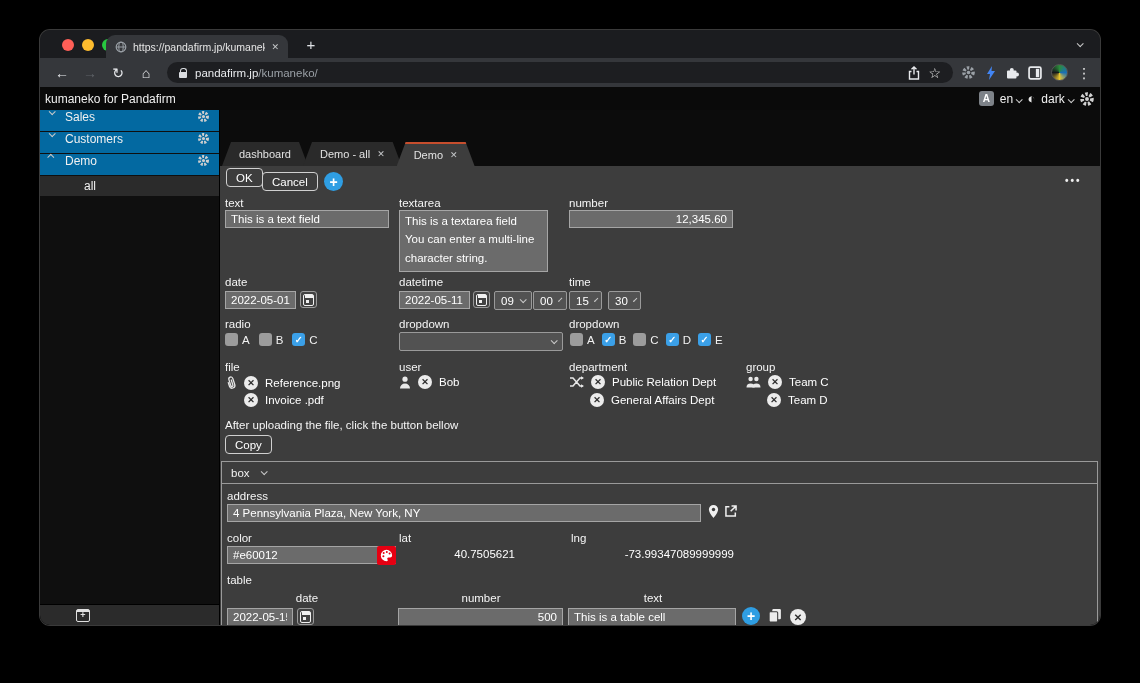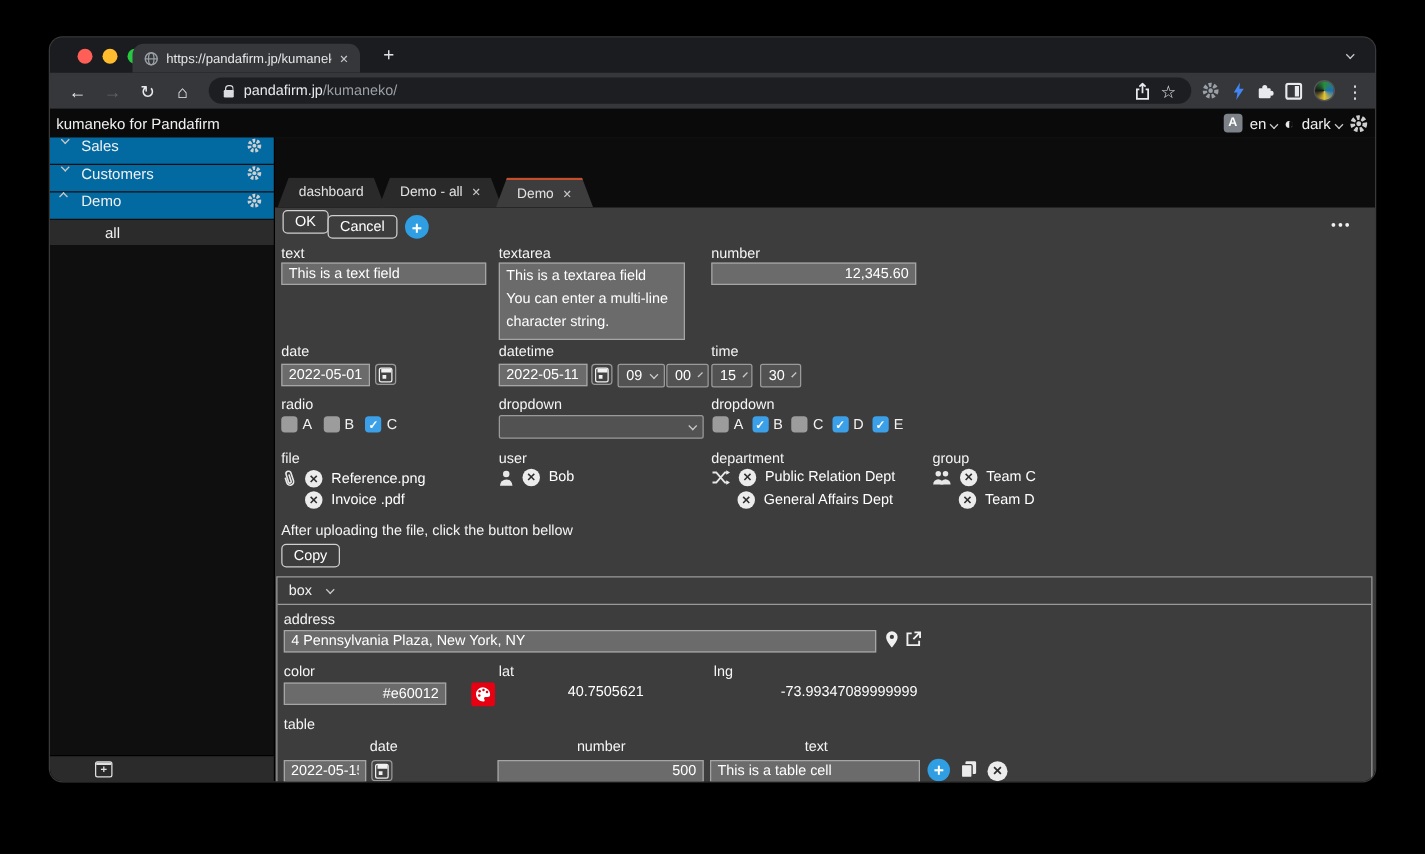--- a/index.html
+++ b/index.html
@@ -395,21 +395,21 @@
           <svg class="ab" style="left:486px;top:42px" width="11" height="15" viewBox="0 0 11 14">
               <path d="M5.5,0.5 a4.6,4.6 0 0 1 4.6,4.6 c0,3.4 -4.6,8.4 -4.6,8.4 s-4.6,-5 -4.6,-8.4 A4.6,4.6 0 0 1 5.5,0.5 z" fill="#f0f0f0"></path>
               <circle cx="5.5" cy="5" r="1.7" fill="#3d3d3d"></circle>
             </svg>
           <svg class="ab" style="left:502px;top:42px" width="14" height="14" viewBox="0 0 13 13">
               <path d="M5,2.5 H1.8 V11.2 H10.5 V8" stroke="#f0f0f0" stroke-width="1.4" fill="none"></path>
               <path d="M7,1.8 H11.2 V6 M11.2,1.8 L6.2,6.8" stroke="#f0f0f0" stroke-width="1.4" fill="none"></path>
             </svg>
 
           <span class="lbl ab" style="left:5px;top:70px">color</span>
-          <input class="inp ab" style="left: 5px; top: 84px; width: 130px; text-align: right;" value="#e60012">
+          <input class="inp ab" style="left: 5px; top: 84px; width: 169px;" value="#e60012">
           <button class="redbtn ab" style="left:155px;top:84px">
             <svg width="13" height="13" viewBox="0 0 13 13">
                 <path d="M6.5,0.8 a5.7,5.7 0 1 0 0,11.4 c1.2,0 1.6,-0.9 1,-1.7 c-0.6,-0.8 -0.2,-1.9 1,-1.9 h1.6 a2,2 0 0 0 2,-2 A5.9,5.9 0 0 0 6.5,0.8 z" fill="#fff"></path>
                 <circle cx="3.7" cy="4" r="1" fill="#e60012"></circle>
                 <circle cx="6.8" cy="2.9" r="1" fill="#e60012"></circle>
                 <circle cx="9.6" cy="4.6" r="1" fill="#e60012"></circle>
                 <circle cx="3.4" cy="7.3" r="1" fill="#e60012"></circle>
               </svg>
           </button>
           <span class="lbl ab" style="left:177px;top:70px">lat</span>

